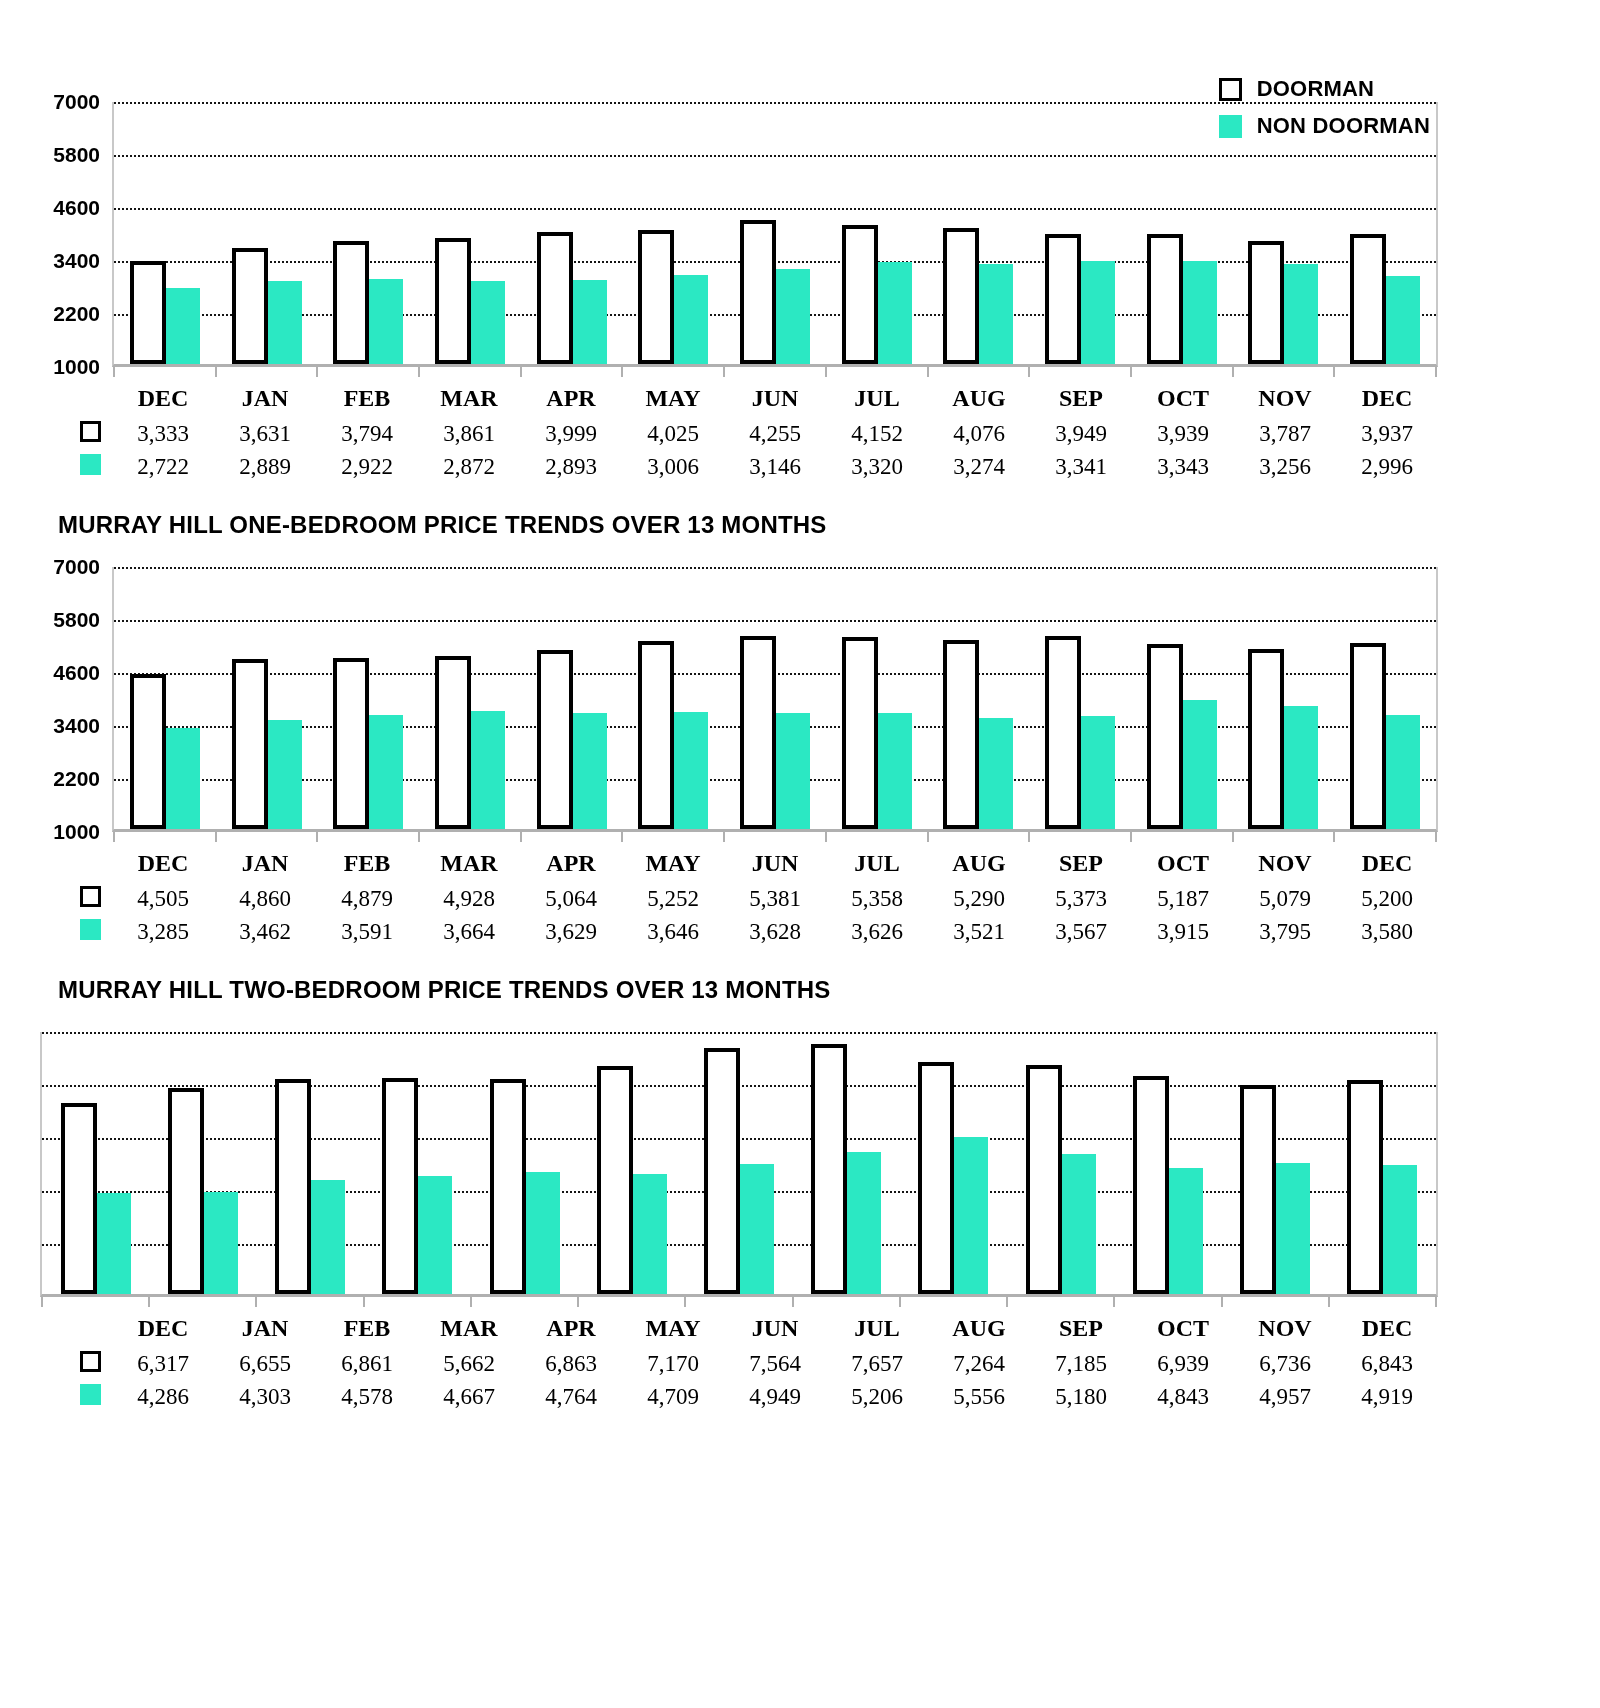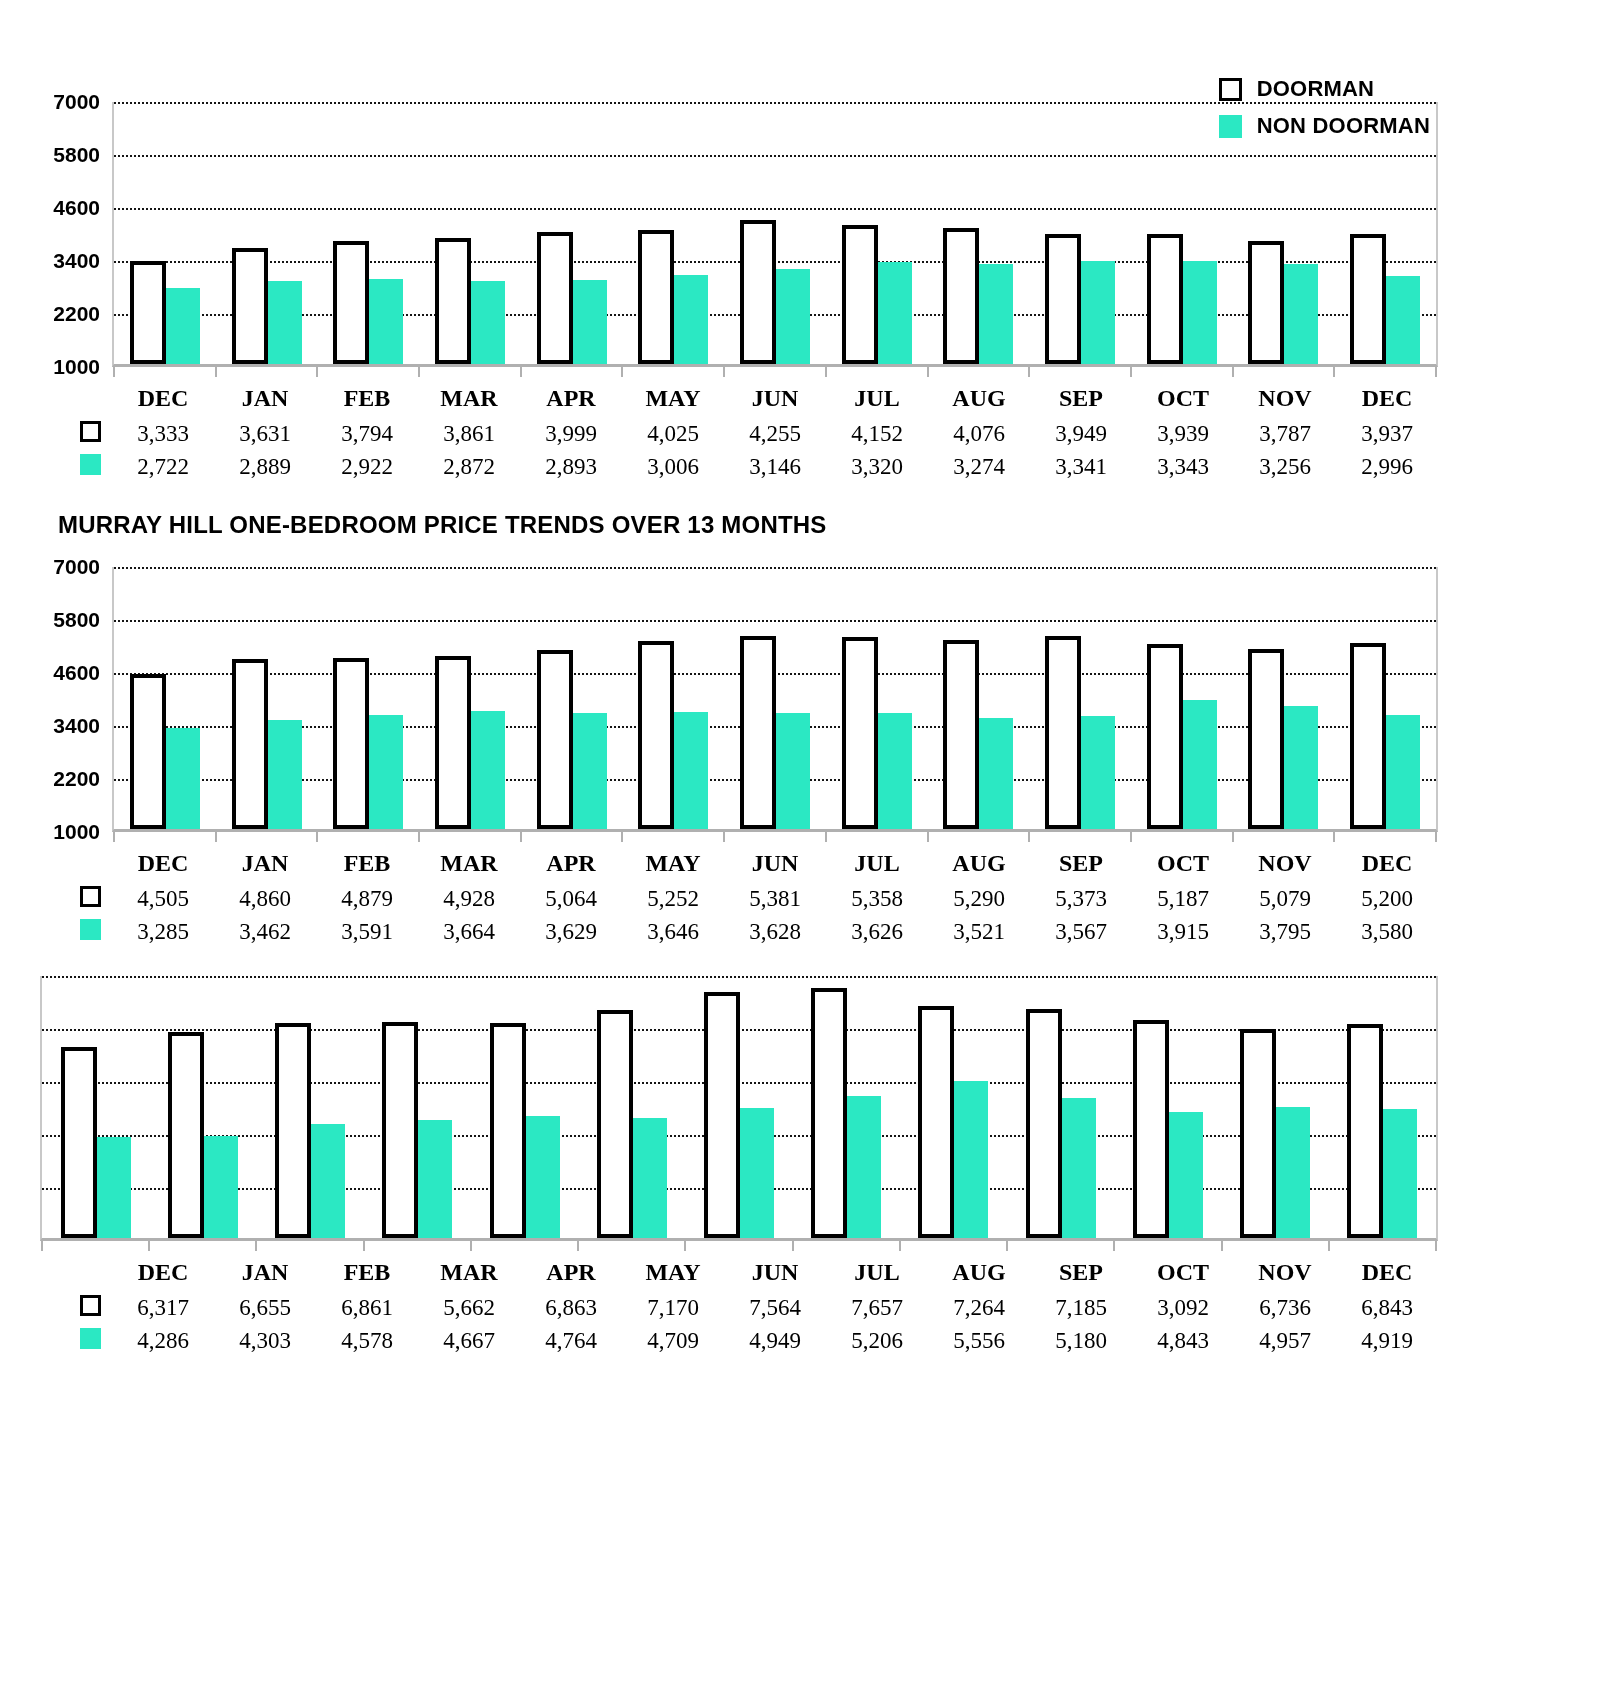--- a/index.html
+++ b/index.html
@@ -339,20 +339,21 @@
             <span class="tcell val">3,567</span>
             <span class="tcell val">3,915</span>
             <span class="tcell val">3,795</span>
             <span class="tcell val">3,580</span>
           </div>
         </div>
       </div>
   </section>
 
   <section class="chart chart-3">
+    <h2 class="chart-title">MURRAY HILL TWO-BEDROOM PRICE TRENDS OVER 13 MONTHS</h2>
     <div class="chart-mount">
         <div class="plot-row">
           <div class="plot">
             <div class="gridline" style="top: 0px;"></div>
             <div class="gridline" style="top: 53px;"></div>
             <div class="gridline" style="top: 106px;"></div>
             <div class="gridline" style="top: 159px;"></div>
             <div class="gridline" style="top: 212px;"></div>
             <div class="xtick" style="left: calc(0% - 1px);"></div>
             <div class="xtick" style="left: calc(7.69231% - 1px);"></div>
@@ -446,21 +447,21 @@
             <span class="tcell val">6,317</span>
             <span class="tcell val">6,655</span>
             <span class="tcell val">6,861</span>
             <span class="tcell val">5,662</span>
             <span class="tcell val">6,863</span>
             <span class="tcell val">7,170</span>
             <span class="tcell val">7,564</span>
             <span class="tcell val">7,657</span>
             <span class="tcell val">7,264</span>
             <span class="tcell val">7,185</span>
-            <span class="tcell val">3,092</span>
+            <span class="tcell val">6,939</span>
             <span class="tcell val">6,736</span>
             <span class="tcell val">6,843</span>
           </div>
           <div class="trow values">
             <span class="tcell" style="text-align: left;"><span class="row-swatch nondoorman"></span></span>
             <span class="tcell val">4,286</span>
             <span class="tcell val">4,303</span>
             <span class="tcell val">4,578</span>
             <span class="tcell val">4,667</span>
             <span class="tcell val">4,764</span>

